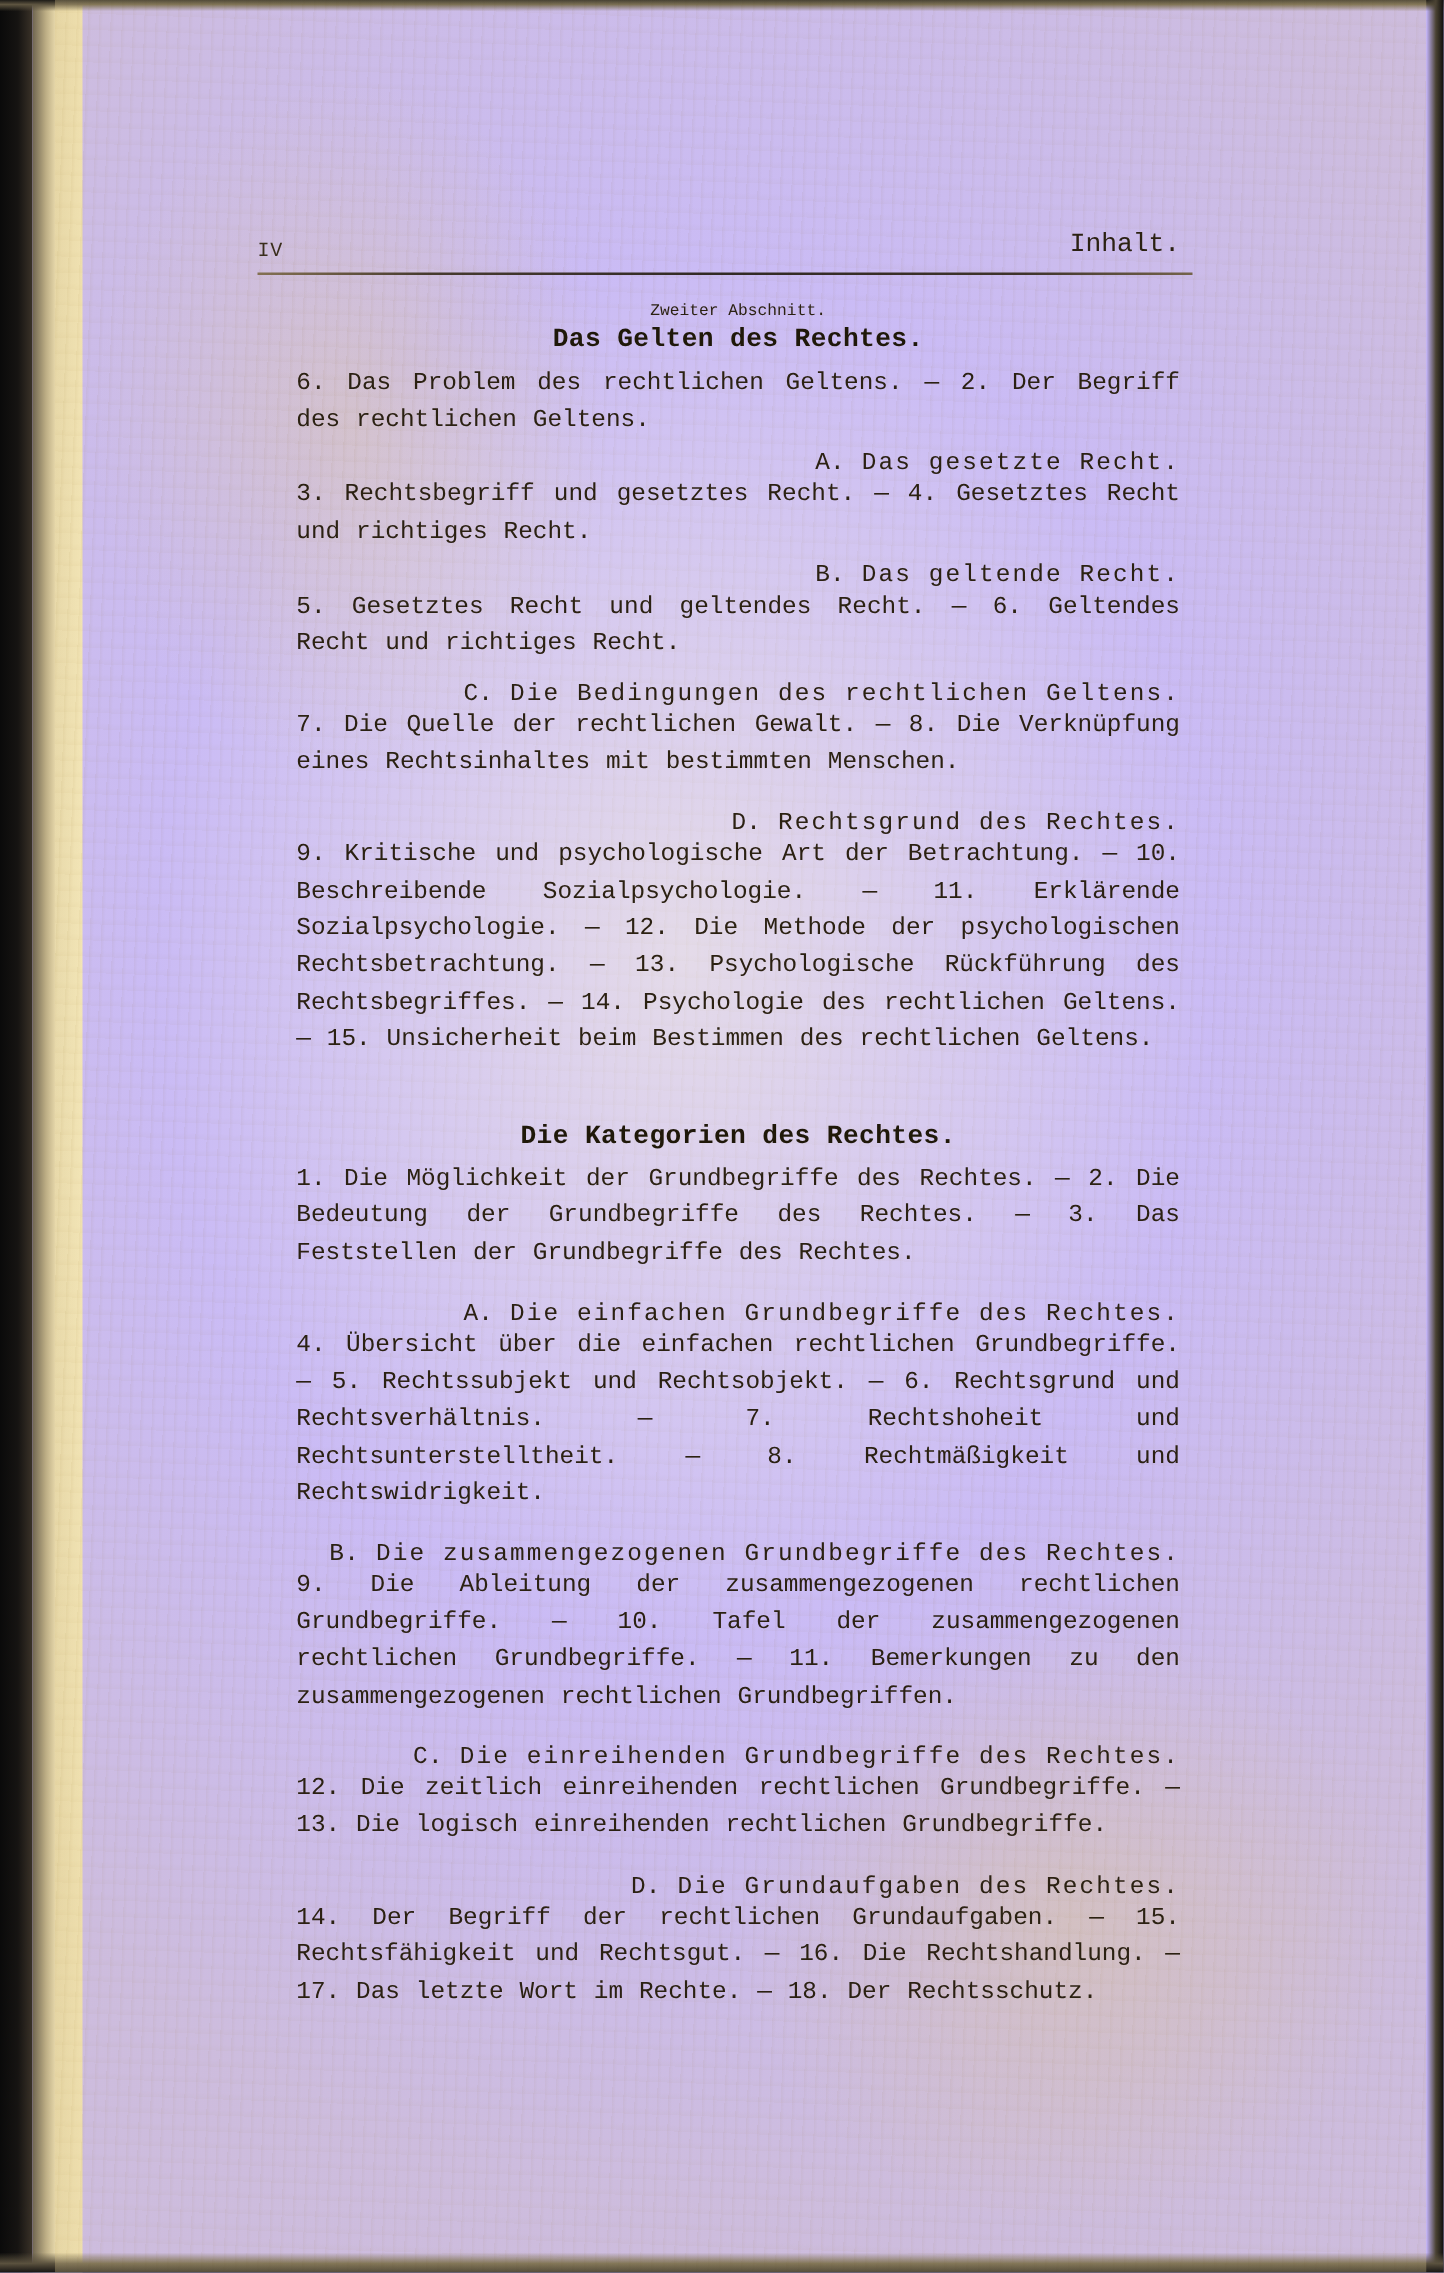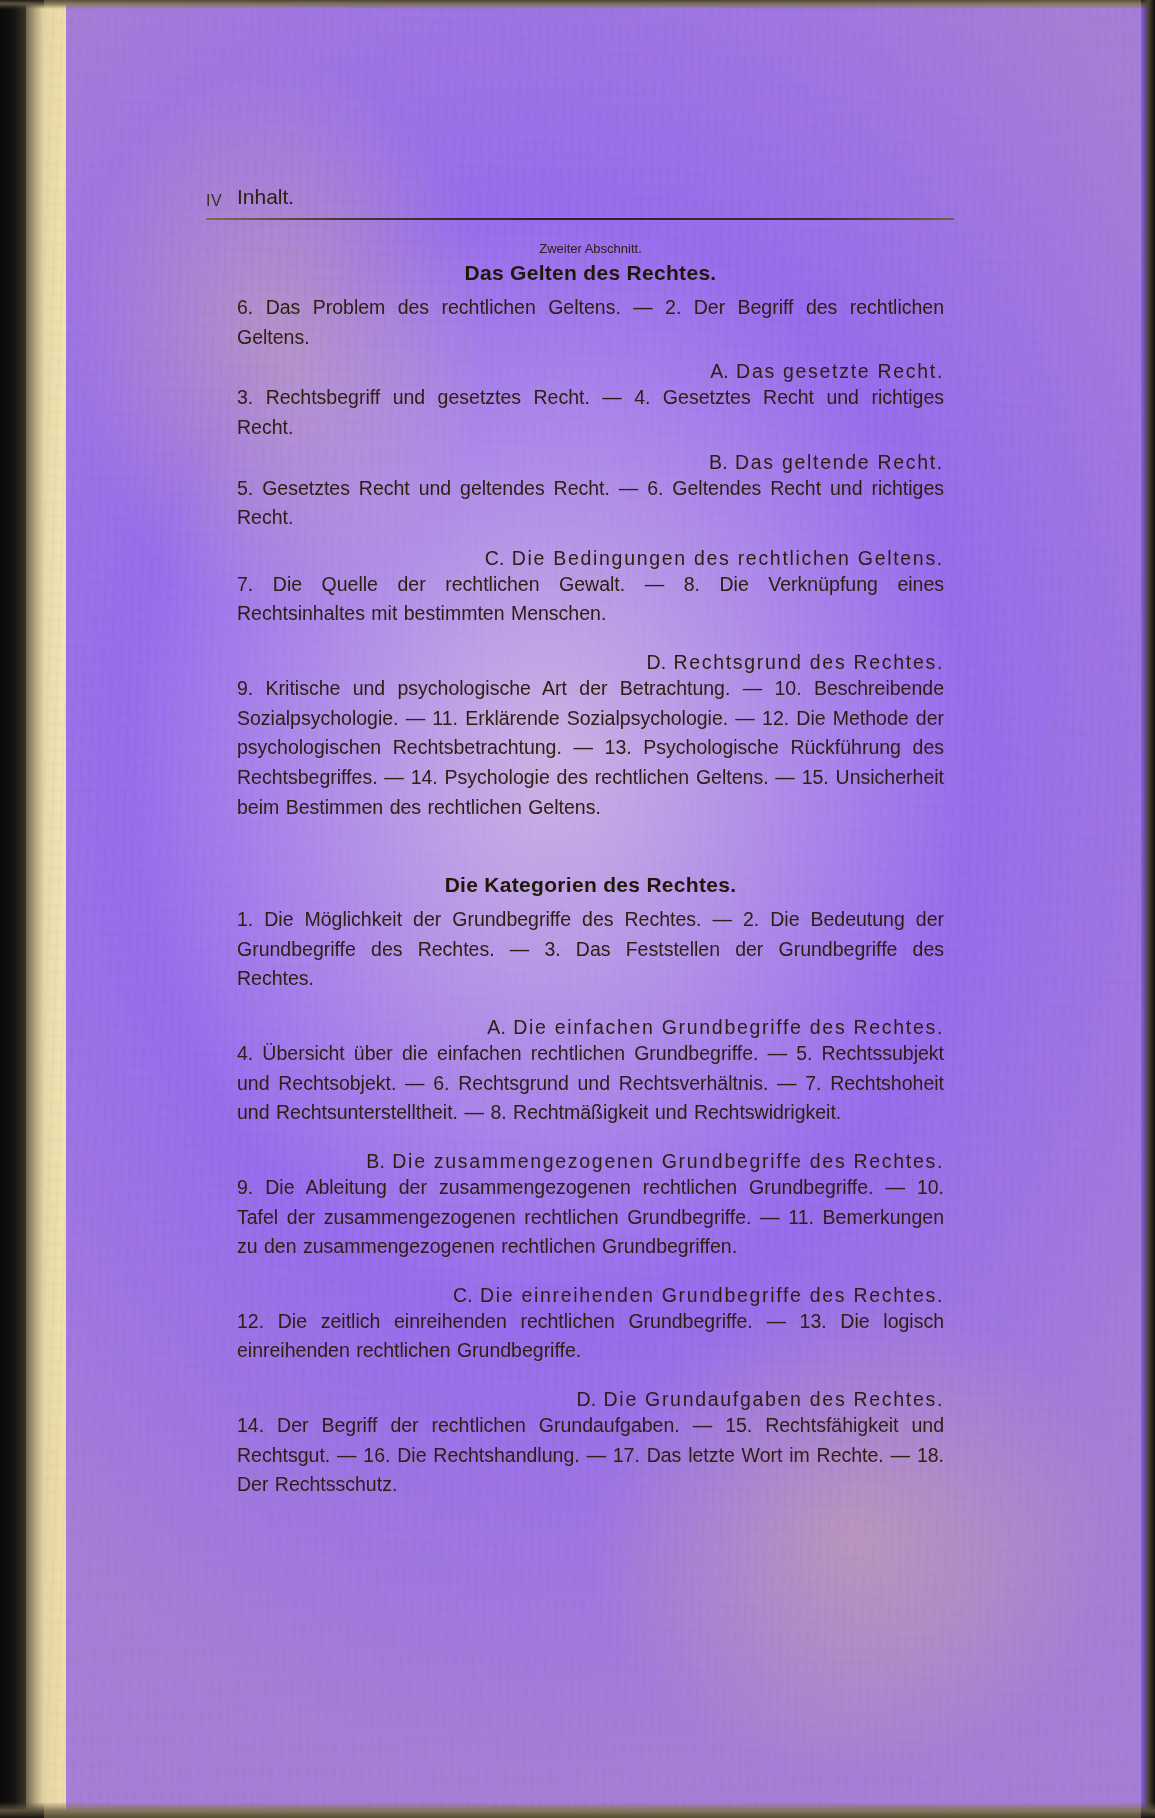--- a/index.html
+++ b/index.html
@@ -6,22 +6,22 @@
     margin: 0;
     padding: 0;
     background: #2b2b2b;
   }
 
   #page {
     position: relative;
     width: 1155px;
     height: 1818px;
     overflow: hidden;
-    background: #8b5cf6;
-    font-family: Liberation Sans, sans-serif;
+    background: #c4b5fd;
+    font-family: Liberation Mono, monospace;
     color: #2e2415;
   }
 
   
   .scan-edge-black {
     position: absolute;
     top: 0; left: 0;
     width: 26px; height: 100%;
     background: linear-gradient(to right, #0a0a0a 0%, #161412 55%, #3a3228 100%);
   }
@@ -104,23 +104,23 @@
   .runhead-folio {
     position: absolute;
     left: -31px;
     top: 7px;
     font-size: 16px;
     letter-spacing: 0.5px;
     color: #3a2e1c;
   }
   .runhead-title {
     position: absolute;
-    left: 0; right: 16px;
+    left: 0; right: 0;
     top: 0;
-    text-align: left;
+    text-align: right;
     font-size: 21px;
     color: #2b2112;
   }
   .runhead-rule {
     position: absolute;
     left: -31px;
     right: -10px;
     top: 33px;
     height: 2px;
     background: linear-gradient(to right, #7d6a46 0%, #3b3020 18%, #241d12 50%, #33291a 82%, #6d5c3d 100%);

